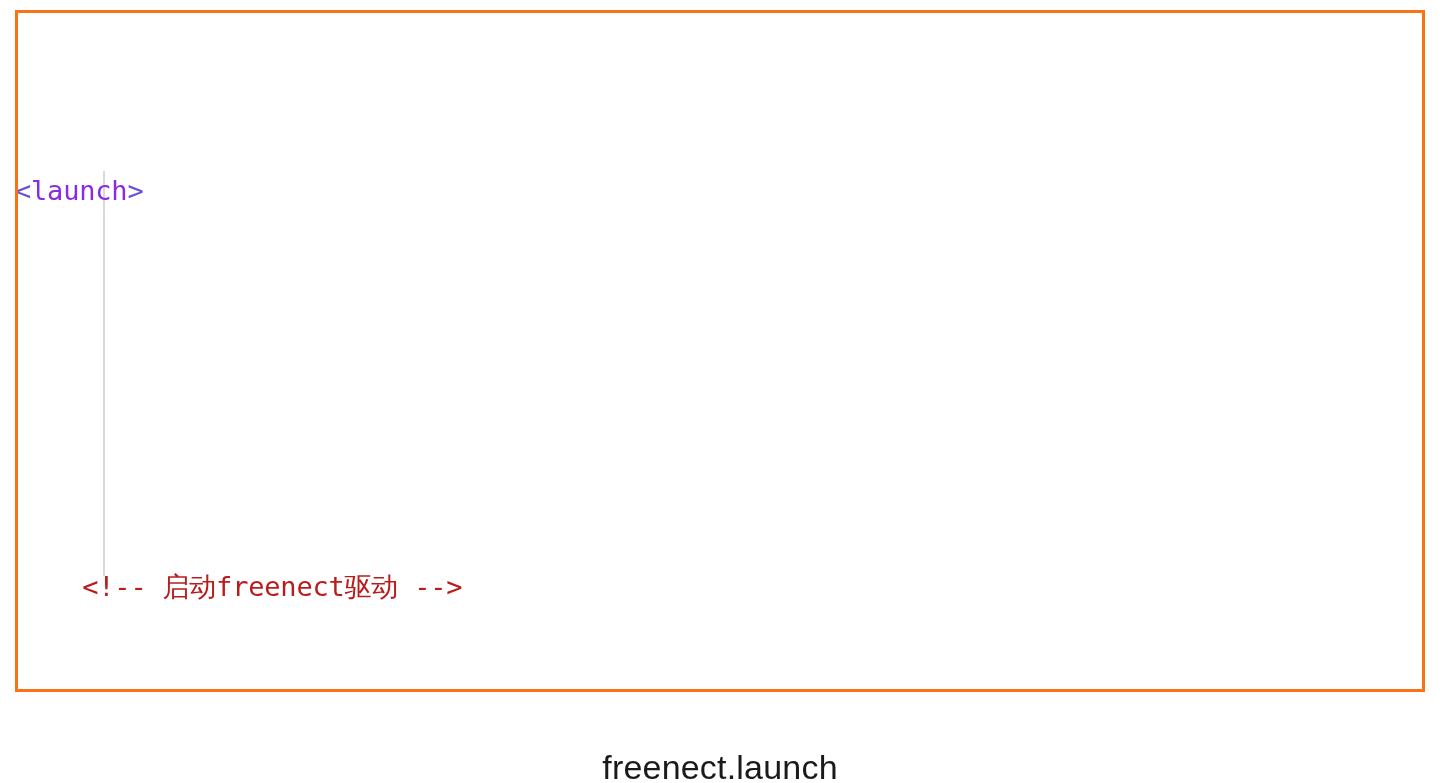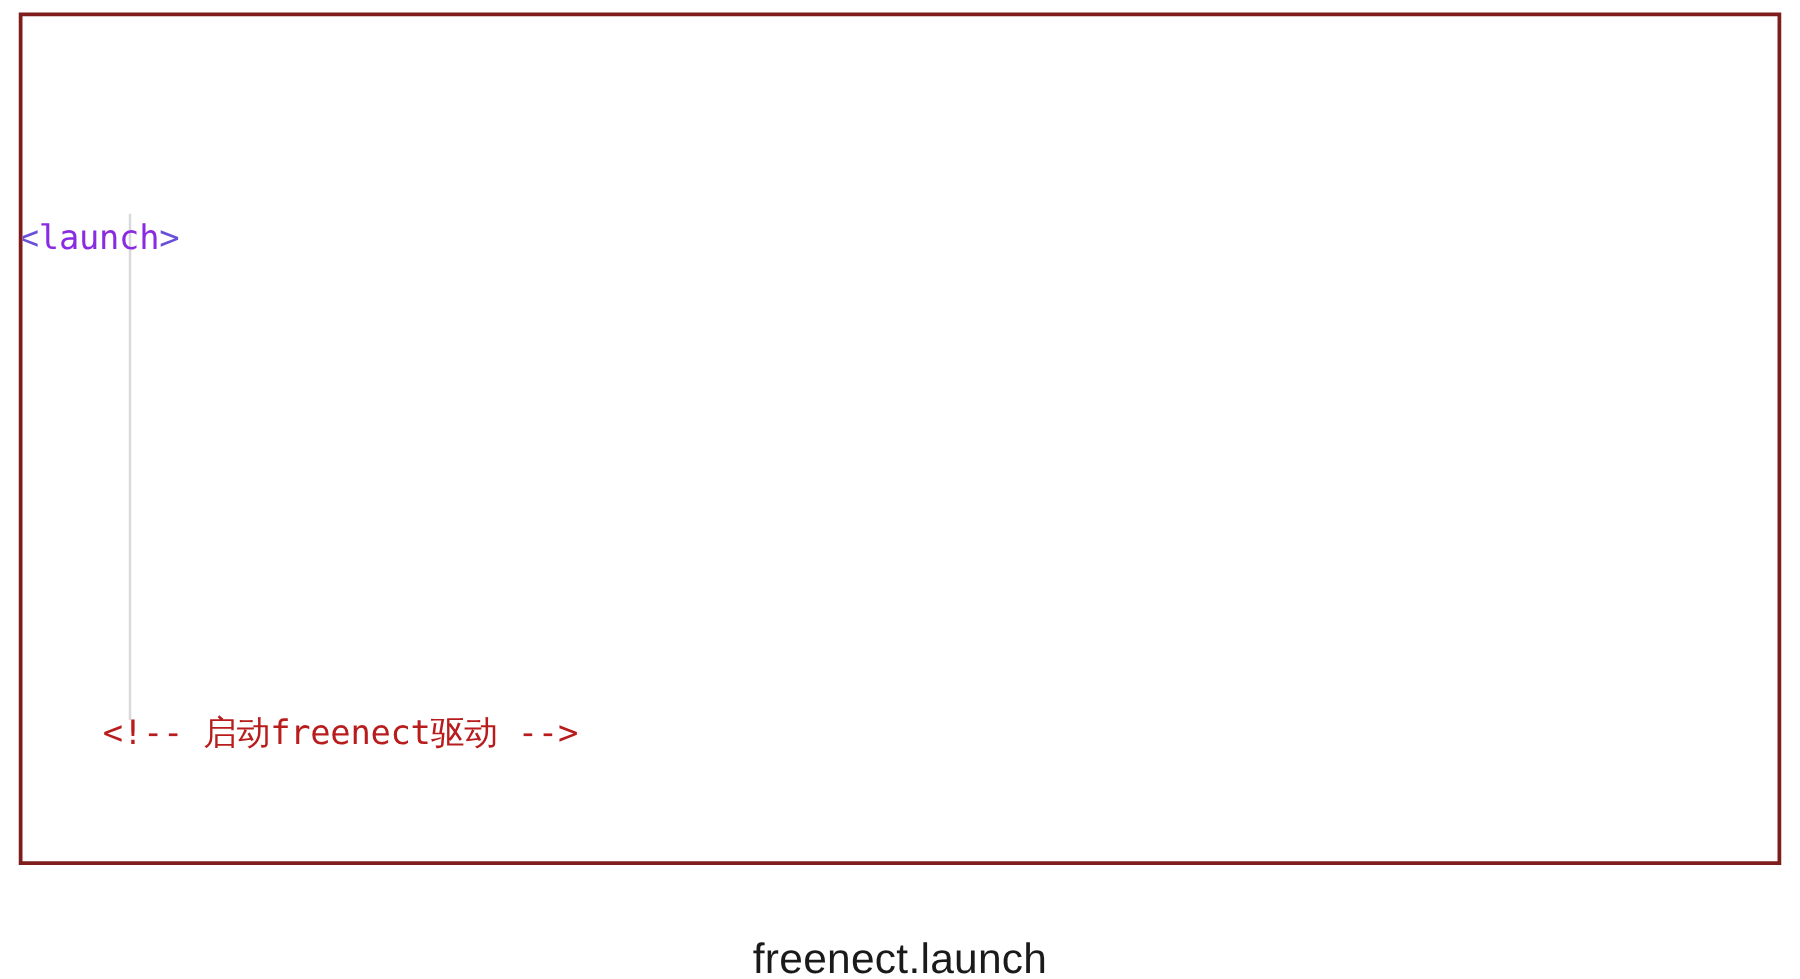--- a/index.html
+++ b/index.html
@@ -12,21 +12,21 @@
     overflow: hidden;
     font-family: "Liberation Sans", sans-serif;
   }
 
   
   #code-frame {
     position: absolute;
     left: 15px; top: 10px;
     width: 1410px; height: 682px;
     box-sizing: border-box;
-    border: 3px solid #7f1d1d;
+    border: 3px solid #f97316;
     background: #ffffff;
     overflow: hidden;
   }
 
   #code-block {
     position: absolute;
     left: 0px; top: 0px;
     width: 1410px;
     font-family: "DejaVu Sans Mono", "Liberation Mono", monospace;
     font-size: 27px;

